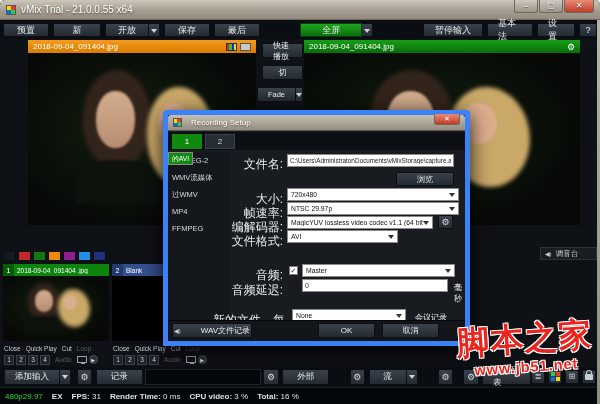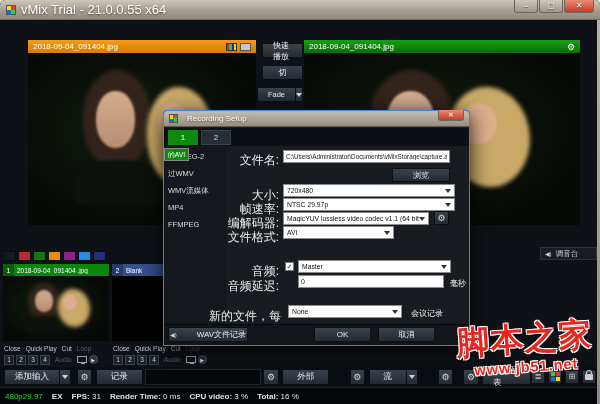--- a/index.html
+++ b/index.html
@@ -6,21 +6,21 @@
   body { background:#fff; font-family:"Liberation Sans", sans-serif; }
   #screen { position:relative; width:600px; height:404px; background:#0e1116; overflow:hidden; border-radius:5px 5px 0 0; }
 
   
   .titlebar { position:absolute; left:0; top:0; width:600px; height:20px;
     background:linear-gradient(#cdc7bb, #a59e90 55%, #938c7e);
     border-bottom:1px solid #6f6a60; border-radius:5px 5px 0 0;
     display:flex; align-items:center; padding:0 6px; }
   .app-ico { width:10px; height:10px; margin-right:5px;
     background:conic-gradient(#e33 0 25%, #2ecc40 25% 50%, #0074d9 50% 75%, #ffdc00 75%); border:1px solid #555; }
-  .win-title { font-size:13px; color:#fff; text-shadow:0 1px 2px rgba(0,0,0,.55); }
+  .win-title { font-size:10px; color:#fff; text-shadow:0 1px 2px rgba(0,0,0,.55); }
   .winbtns { margin-left:auto; display:flex; margin-top:-7px; }
   .wb { width:24px; height:13px; font-size:8px; line-height:12px; text-align:center; color:#fff;
     background:linear-gradient(#cfcabf,#9b958a); border:1px solid #6a675f; border-top:none;
     border-radius:0 0 3px 3px; margin-left:1px; text-shadow:0 1px 1px #333; }
   .wb.close { background:linear-gradient(#e98a76,#c33c28); width:30px; }
 
   
   .btn { background:linear-gradient(#3a424c,#242a31); border:1px solid #0b0e12; color:#e8ebee;
     font-size:9px; display:flex; align-items:center; justify-content:center; height:14px; padding:0 10px; }
   .btn.green { background:linear-gradient(#1da51d,#0c6e0c); border-color:#063f06; }
@@ -88,21 +88,21 @@
   .nbox { width:10px; height:10px; background:#1c2228; border:1px solid #39414b; color:#ccd1d6;
     font-size:6.5px; display:flex; align-items:center; justify-content:center; }
   .audio-lbl { font-size:6.5px; color:#565c63; margin:0 3px; }
   .monico { width:10px; height:7px; border:1px solid #9aa0a6; background:#10151a; position:relative; }
   .monico::after { content:""; position:absolute; left:3px; bottom:-2px; width:4px; height:2px; background:#9aa0a6; }
   .playico { width:9px; height:9px; border-radius:50%; background:#2a3138; border:1px solid #4a525b;
     color:#d8dce0; font-size:5px; display:flex; align-items:center; justify-content:center; }
 
   
   .dialog { position:absolute; left:163px; top:110px; width:307px; height:236px; z-index:100;
-    background:#181c21; border:1px solid #3b82f6; border-radius:4px 4px 0 0;
+    background:#181c21; border:5px solid #3b82f6; border-radius:4px 4px 0 0;
     box-shadow:0 5px 20px rgba(0,0,0,.85); }
   .dlg-titlebar { height:16px; background:linear-gradient(#c4beb2,#958e80); border-radius:3px 3px 0 0;
     display:flex; align-items:center; padding:0 5px; gap:4px; border-bottom:1px solid #5c584f; }
   .dlg-title { font-size:8px; color:#fff; text-shadow:0 1px 2px rgba(0,0,0,.5); }
   .dlg-close { margin-left:auto; margin-top:-6px; width:26px; height:11px; background:linear-gradient(#e98a76,#c33c28);
     border:1px solid #6a675f; border-top:none; border-radius:0 0 3px 3px; color:#fff; font-size:7px;
     text-align:center; line-height:10px; }
   .tabstrip { position:absolute; left:0; top:17px; width:100%; height:18px; background:#0c0f13; }
   .tab { position:absolute; top:19px; width:30px; height:15px; font-size:8px; color:#fff;
     display:flex; align-items:center; justify-content:center; }
@@ -166,20 +166,44 @@
   <div class="titlebar">
     <span class="app-ico"></span>
     <span class="win-title">vMix Trial - 21.0.0.55 x64</span>
     <div class="winbtns">
       <span class="wb">–</span>
       <span class="wb">▢</span>
       <span class="wb close">✕</span>
     </div>
   </div>
 
+  <div class="topbar">
+    <div class="btn" style="width:46px">预置</div>
+    <div class="btn" style="width:48px">新</div>
+    <div class="pair">
+      <div class="btn" style="width:44px">开放</div>
+      <div class="dd">
+          <i class="tri"></i>
+        </div>
+    </div>
+    <div class="btn" style="width:46px">保存</div>
+    <div class="btn" style="width:46px">最后</div>
+    <div style="flex:1"></div>
+    <div class="pair">
+      <div class="btn green" style="width:62px">全屏</div>
+      <div class="dd">
+          <i class="tri"></i>
+        </div>
+    </div>
+    <div style="flex:1.3"></div>
+    <div class="btn" style="width:60px">暂停输入</div>
+    <div class="btn" style="width:46px">基本法</div>
+    <div class="btn" style="width:38px">设置</div>
+    <div class="btn" style="width:18px;padding:0">?</div>
+  </div>
 
   <div class="preview" style="left:28px;top:40px;width:228px;">
     <div class="pv-head orange">
       <span class="pv-title">2018-09-04_091404.jpg</span>
       <span class="pv-icons">
         <span class="colorbars"></span>
         <span class="grayico"></span>
       </span>
     </div>
     <div class="pv-body" style="height:172px">
@@ -309,22 +333,22 @@
       <span class="dlg-title">Recording Setup</span>
       <span class="dlg-close">✕</span>
     </div>
     <div class="tabstrip"></div>
     <div class="tab on" style="left:4px">1</div>
     <div class="tab off" style="left:37px">2</div>
 
     <div class="dlg-side">
       <div class="side-item sel">的AVI</div>
       <div class="side-item">的MPEG-2</div>
+      <div class="side-item">WMV流媒体</div>
       <div class="side-item">过WMV</div>
-      <div class="side-item">WMV流媒体</div>
       <div class="side-item">MP4</div>
       <div class="side-item">FFMPEG</div>
     </div>
 
     <span class="dlg-label" style="left:43px;top:41px">文件名:</span>
     <input class="inp" style="left: 119px; top: 39px; width: 167px;" readonly="" value="C:\Users\Administrator\Documents\vMixStorage\capture.avi">
     <div class="dlg-btn" style="left:228px;top:57px;width:58px;height:14px">浏览</div>
 
     <span class="dlg-label" style="left:43px;top:76px">大小:</span>
     <div class="sel" style="left:119px;top:73px;width:172px">

